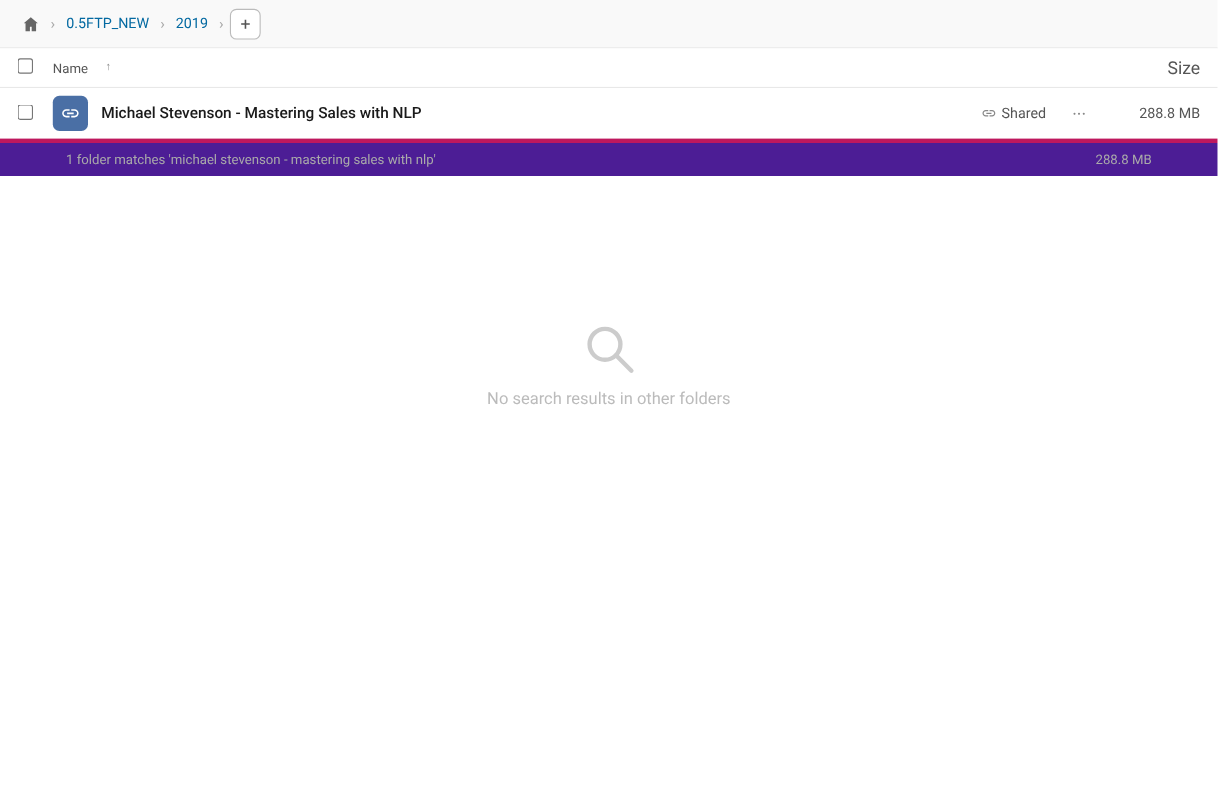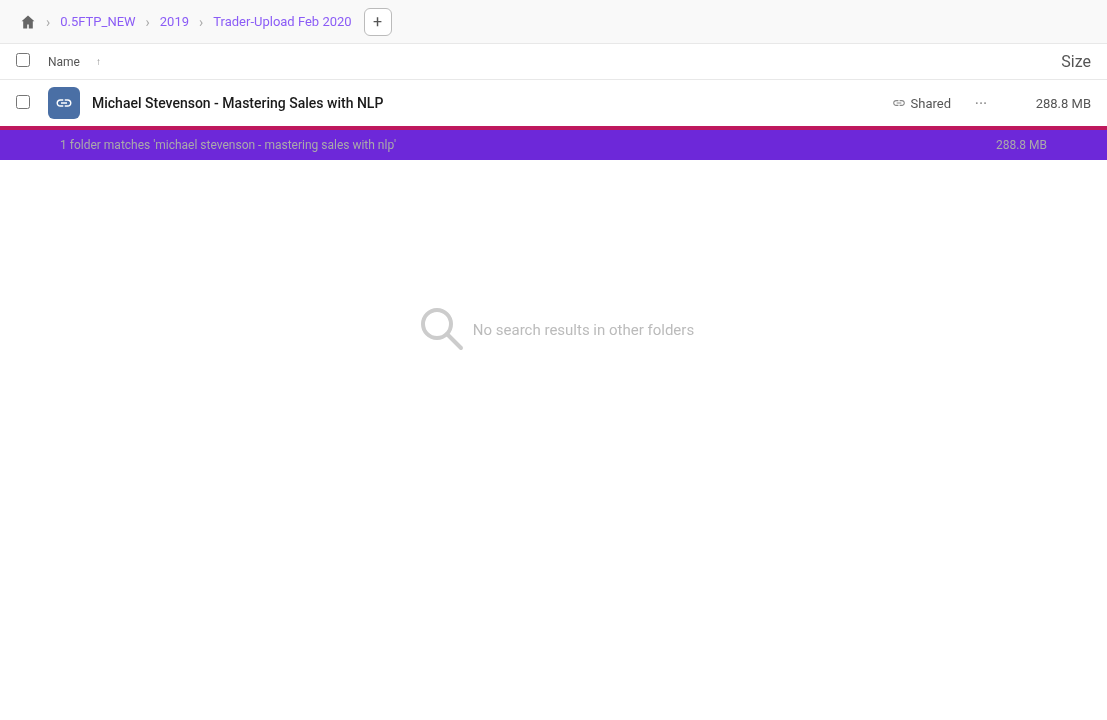--- a/index.html
+++ b/index.html
@@ -41,21 +41,21 @@
       color: #aaa;
       font-size: 14px;
       padding: 0 2px;
     }
 
     .breadcrumb-item {
       display: flex;
       align-items: flex-end;
       padding: 4px 8px;
       font-size: 13px;
-      color: #8b5cf6;
+      color: #0369a1;
       cursor: pointer;
       border-radius: 4px;
     }
 
     .breadcrumb-add {
       display: flex;
       align-items: center;
       justify-content: center;
       width: 28px;
       height: 28px;
@@ -167,40 +167,40 @@
       color: #555;
       width: 80px;
       text-align: right;
     }
 
     
     .match-row {
       display: flex;
       align-items: center;
       padding: 8px 60px;
-      background: #6d28d9;
+      background: #4c1d95;
     }
 
     .match-text {
       flex: 1;
       font-size: 12px;
       color: #aaa;
     }
 
     .match-size {
       font-size: 12px;
       color: #aaa;
       width: 80px;
       text-align: right;
     }
 
     
     .empty-state {
       display: flex;
-      flex-direction: row;
+      flex-direction: column;
       align-items: center;
       justify-content: center;
       height: 340px;
       gap: 4px;
     }
 
     .empty-search-icon {
       color: #ccc;
     }
 
@@ -233,23 +233,20 @@
   </div>
   <span class="breadcrumb-separator">›</span>
   <div class="breadcrumb-item">
     <span>0.5FTP_NEW</span>
   </div>
   <span class="breadcrumb-separator">›</span>
   <div class="breadcrumb-item">
     <span>2019</span>
   </div>
   <span class="breadcrumb-separator">›</span>
-  <div class="breadcrumb-item">
-    <span>Trader-Upload Feb 2020</span>
-  </div>
   <div class="breadcrumb-add">
     <span>+</span>
   </div>
 </div>
 
 <div class="column-header">
   <div class="col-checkbox">
     <input type="checkbox" style="width: 14px; height: 14px; cursor: pointer;">
   </div>
   <div class="col-name">

